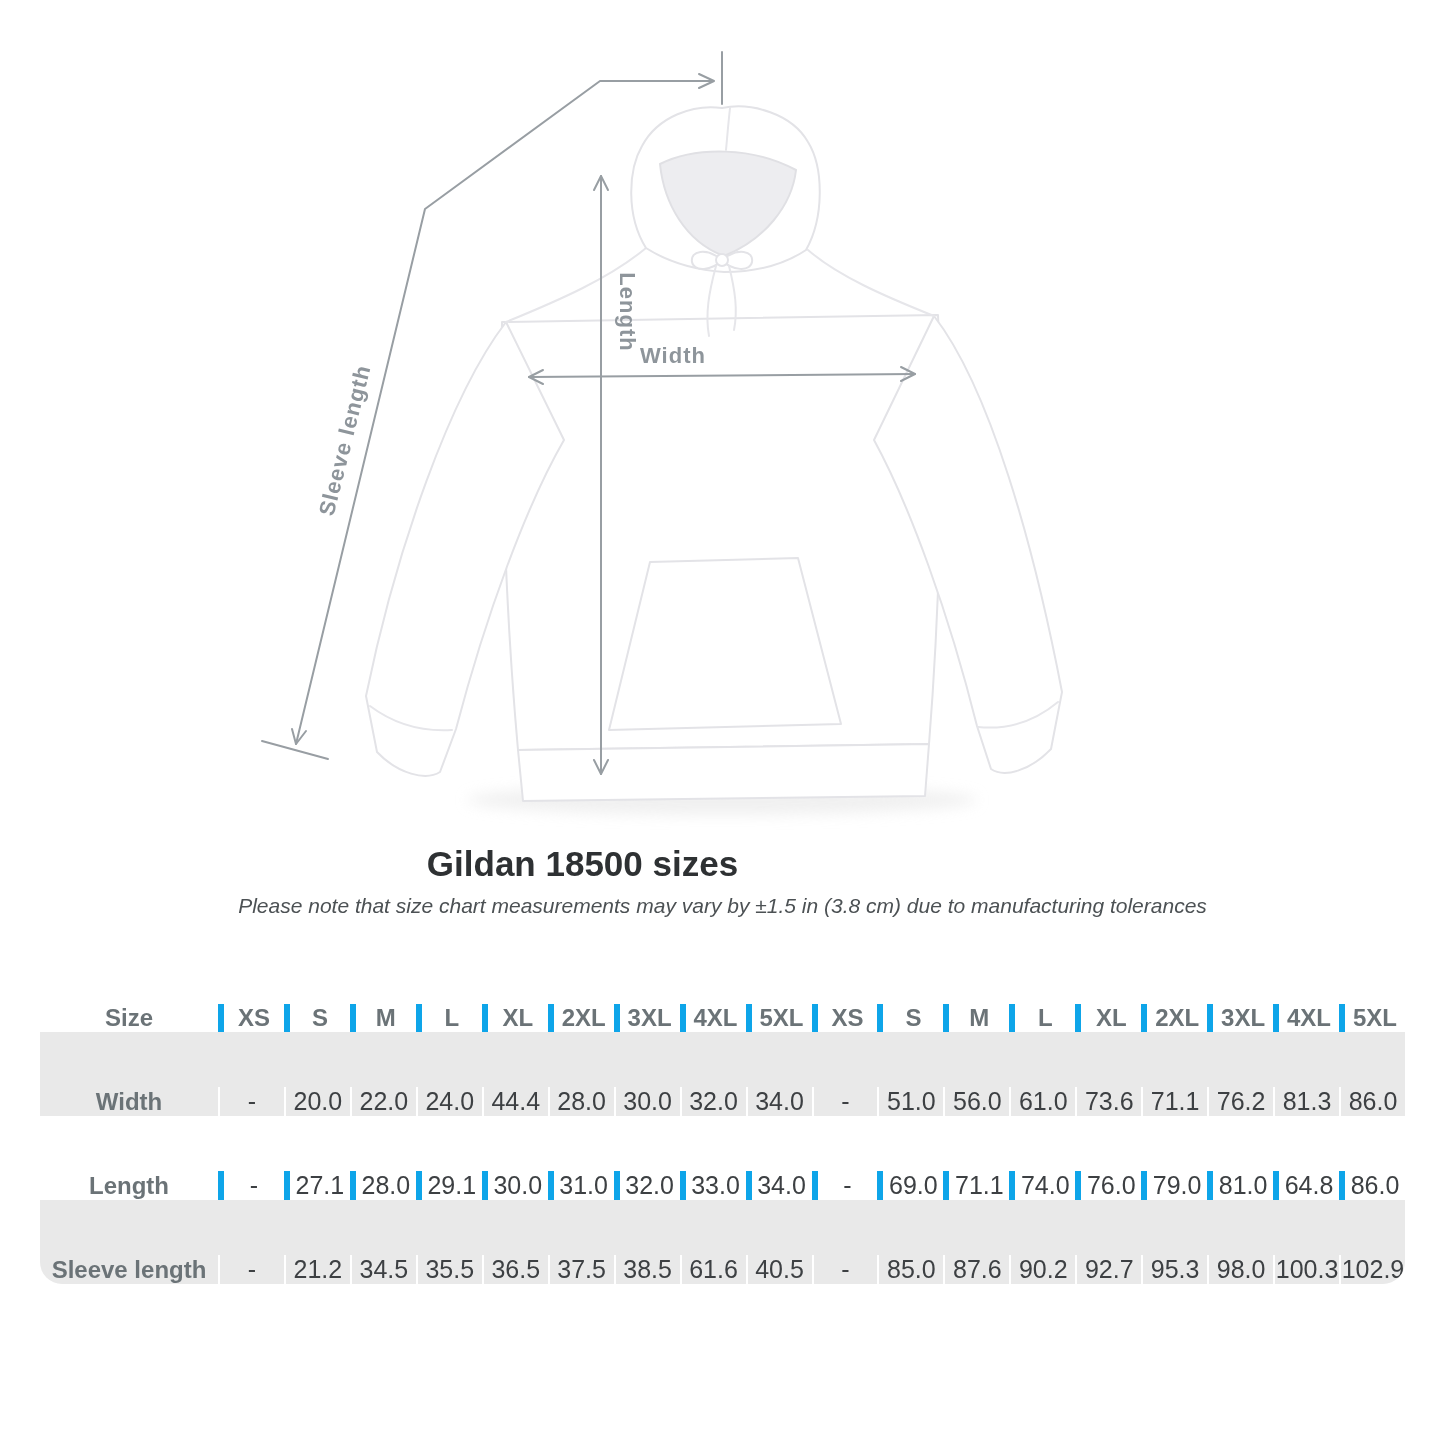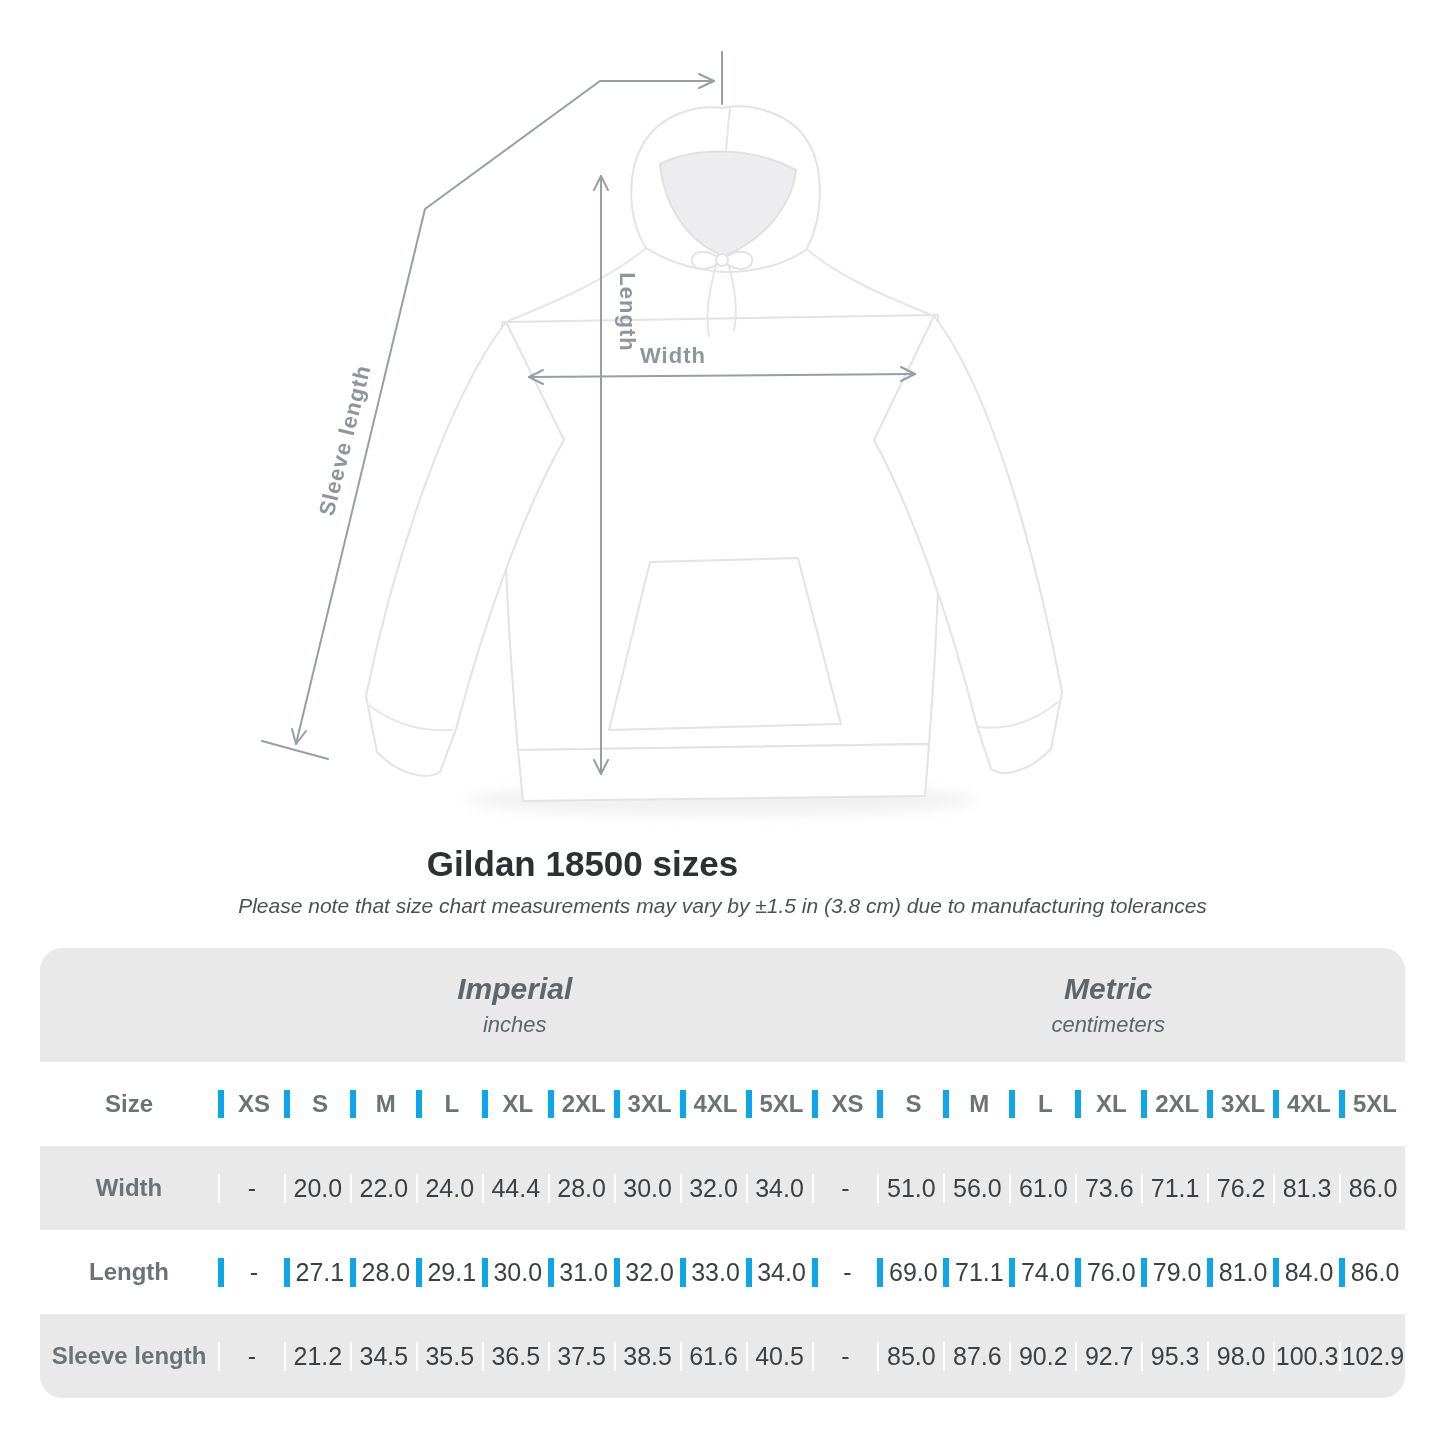--- a/index.html
+++ b/index.html
@@ -27,21 +27,21 @@
     position:absolute;left:0;top:894px;width:1445px;text-align:center;
     font-size:21px;font-style:italic;color:#4c5154;
   }
   
   .size-table{position:absolute;left:40px;top:948px;width:1365px;}
   .band{height:114px;display:flex;background:#e9e9e9;border-radius:22px 22px 0 0;}
   .band-spacer{width:178px;}
   .band-section{flex:9;display:flex;flex-direction:column;align-items:center;justify-content:center;gap:6px;}
   .section-name{font-size:30px;font-weight:bold;font-style:italic;color:#5f666b;}
   .section-unit{font-size:22px;font-style:italic;color:#5f666b;}
-  .trow{display:flex;height:84px;align-items:center;}
+  .trow{display:flex;height:84px;align-items:flex-end;}
   .rlabel{
     width:178px;display:flex;align-items:center;justify-content:center;
     font-weight:bold;font-size:24px;color:#6b7377;text-align:center;
   }
   .cells{flex:9;display:flex;min-width:0;}
   .cell{
     flex:1;display:flex;align-items:center;justify-content:center;
     font-size:25px;color:#3d4043;
   }
   .trow--head .cell{font-weight:bold;font-size:24px;color:#6b7377;}
@@ -108,31 +108,20 @@
     <text class="measure-label" transform="translate(620,312) rotate(90)" text-anchor="middle">Length</text>
     <text class="measure-label" transform="translate(352,442) rotate(-76)" text-anchor="middle">Sleeve length</text>
   </g>
 </svg>
 
 <div class="title">Gildan 18500 sizes</div>
 <div class="note">Please note that size chart measurements may vary by ±1.5 in (3.8 cm) due to manufacturing tolerances</div>
 
 <div class="size-table">
 
-  <div class="band">
-    <div class="band-spacer"></div>
-    <div class="band-section">
-      <div class="section-name">Imperial</div>
-      <div class="section-unit">inches</div>
-    </div>
-    <div class="band-section">
-      <div class="section-name">Metric</div>
-      <div class="section-unit">centimeters</div>
-    </div>
-  </div>
 
   <div class="trow trow--head trow--white">
     <div class="rlabel">Size</div>
     <div class="cells">
         <div class="cell">XS</div>
         <div class="cell">S</div>
         <div class="cell">M</div>
         <div class="cell">L</div>
         <div class="cell">XL</div>
         <div class="cell">2XL</div>
@@ -193,21 +182,21 @@
         <div class="cell">34.0</div>
       </div>
     <div class="cells">
         <div class="cell">-</div>
         <div class="cell">69.0</div>
         <div class="cell">71.1</div>
         <div class="cell">74.0</div>
         <div class="cell">76.0</div>
         <div class="cell">79.0</div>
         <div class="cell">81.0</div>
-        <div class="cell">84.0</div>
+        <div class="cell">64.8</div>
         <div class="cell">86.0</div>
       </div>
   </div>
 
   <div class="trow trow--gray trow--last">
     <div class="rlabel">Sleeve length</div>
     <div class="cells">
         <div class="cell">-</div>
         <div class="cell">21.2</div>
         <div class="cell">34.5</div>

